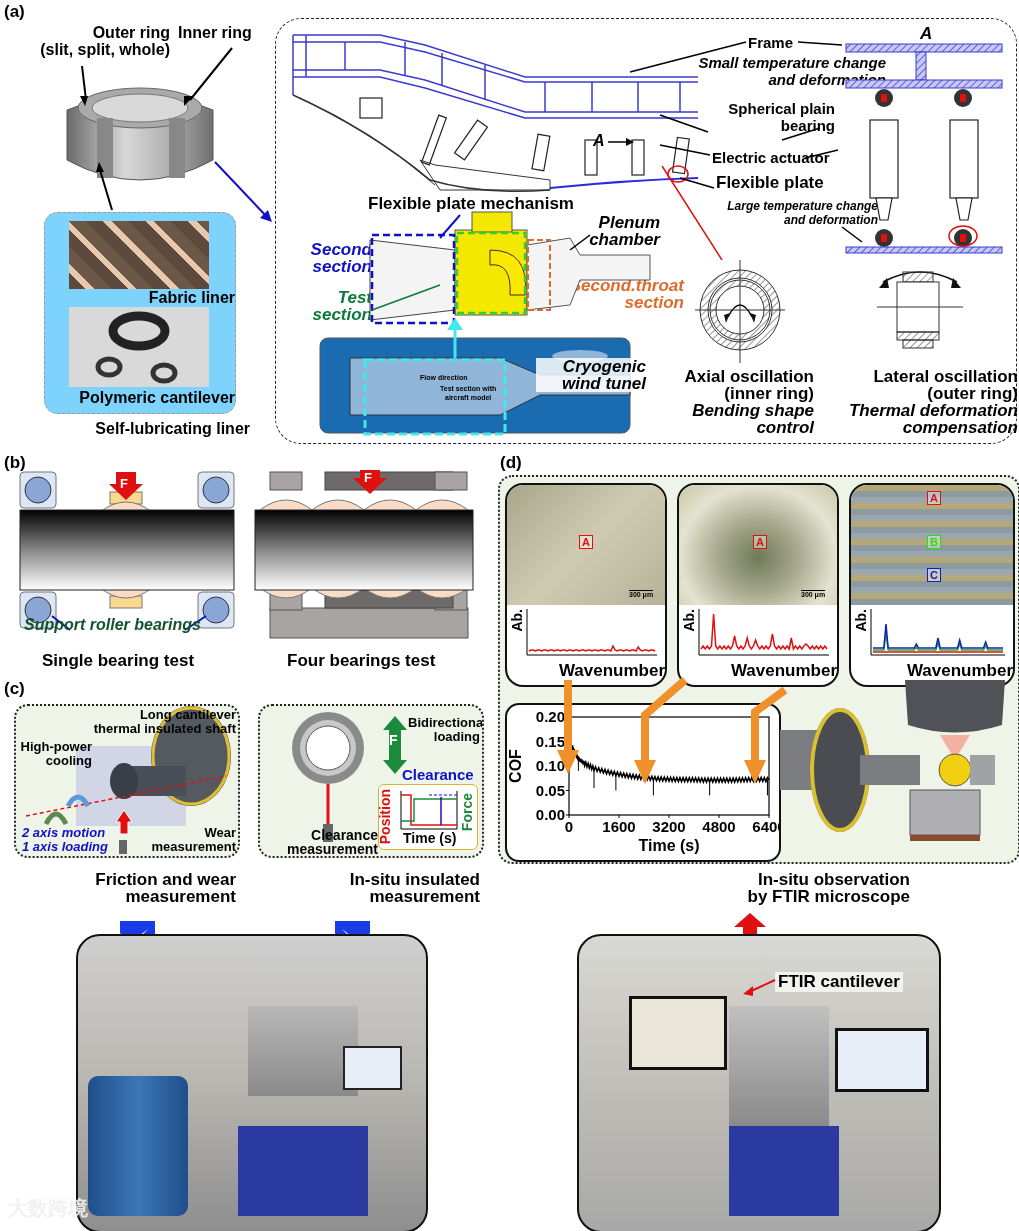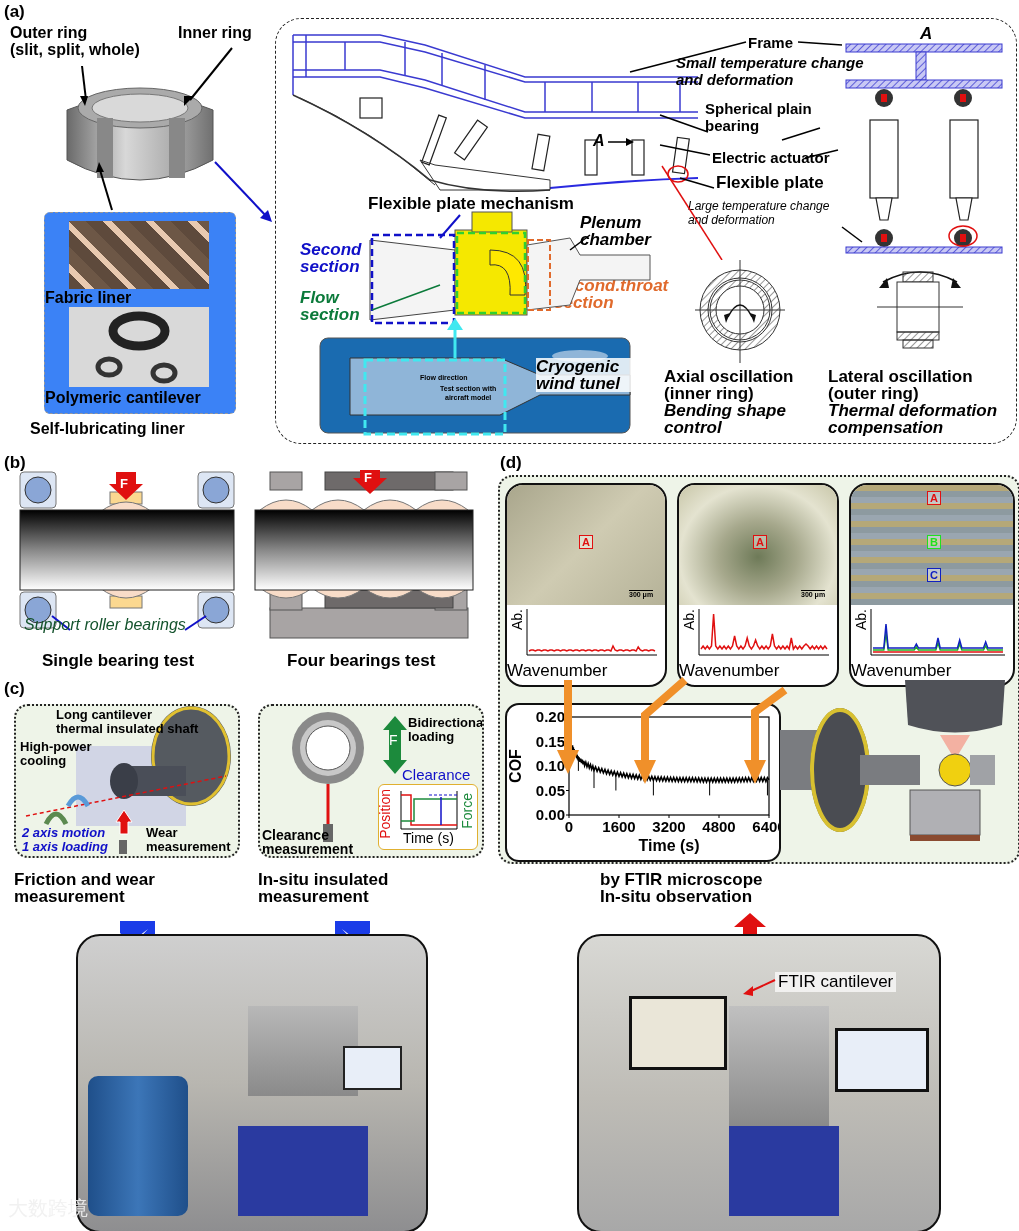--- a/index.html
+++ b/index.html
@@ -1,20 +1,20 @@
 <!DOCTYPE html>
 <html><head>
 <meta charset="utf-8">
 <style>
   html,body{margin:0;padding:0;background:#fff;}
   body{width:1019px;height:1231px;position:relative;overflow:hidden;font-family:"Liberation Sans",sans-serif;color:#000;}
   .abs{position:absolute;}
-  .b{font-weight:normal;}
+  .b{font-weight:bold;}
   .i{font-style:italic;}
-  .c{text-align:left;}
+  .c{text-align:right;}
   .panel-label{font-size:17px;font-weight:bold;}
   .lbl{font-weight:bold;font-size:16px;line-height:17px;}
   .sm{font-size:13px;line-height:14px;font-weight:bold;}
   .dash-box{border:1.5px dashed #222;border-radius:26px;}
   .dot-box{border:2px dotted #222;border-radius:14px;}
   svg text{font-family:"Liberation Sans",sans-serif;}
   .micro{border:2px solid #111;border-radius:18px;overflow:hidden;background:#fff;}
 </style>
 </head>
 <body>
@@ -46,21 +46,21 @@
   <line x1="82" y1="66" x2="86" y2="100" stroke="#000" stroke-width="2"></line>
   <polygon points="80,96 88,96 85,106" fill="#000"></polygon>
   <line x1="232" y1="48" x2="190" y2="100" stroke="#000" stroke-width="2"></line>
   <polygon points="184,96 194,96 184,106" fill="#000"></polygon>
   <line x1="112" y1="210" x2="100" y2="170" stroke="#000" stroke-width="2"></line>
   <polygon points="96,172 104,172 99,162" fill="#000"></polygon>
   <line x1="215" y1="162" x2="268" y2="218" stroke="#1010c8" stroke-width="2"></line>
   <polygon points="260,218 272,222 268,210" fill="#1010c8"></polygon>
 </svg>
 
-<div class="abs" style="left:44px;top:212px;width:190px;height:200px;border:1.5px dashed #999;border-radius:6px;background:#3b82f6">
+<div class="abs" style="left:44px;top:212px;width:190px;height:200px;border:1.5px dashed #999;border-radius:14px;background:#7dd3fc">
   <div class="abs" style="left:24px;top:8px;width:140px;height:68px;background:repeating-linear-gradient(45deg,#5e4a3c 0 12px,#e8c9b0 12px 18px,#6d5746 18px 30px)"></div>
   <div class="abs lbl c" style="left:0;top:76px;width:190px">Fabric liner</div>
   <div class="abs" style="left:24px;top:94px;width:140px;height:80px;background:#d9d9d9">
     <svg width="140" height="80">
       <ellipse cx="70" cy="24" rx="26" ry="15" fill="none" stroke="#222" stroke-width="9"></ellipse>
       <ellipse cx="40" cy="60" rx="11" ry="8" fill="none" stroke="#333" stroke-width="5"></ellipse>
       <ellipse cx="95" cy="66" rx="11" ry="8" fill="none" stroke="#333" stroke-width="5"></ellipse>
     </svg>
   </div>
   <div class="abs lbl c" style="left:0;top:176px;width:190px">Polymeric cantilever</div>
@@ -167,21 +167,21 @@
   <rect x="6" y="207" width="156" height="6" fill="url(#hatch)" stroke="#3a3ad0"></rect>
   <ellipse cx="123" cy="196" rx="14" ry="10" fill="none" stroke="#e01010" stroke-width="1.5"></ellipse>
 </svg>
 
 <div class="abs lbl" style="left:368px;top:195px;font-size:17px">Flexible plate mechanism</div>
 <div class="abs lbl i c" style="left:300px;top:241px;width:72px;font-size:17px;color:#1010c8">
   <div>Second</div>
   <div>section</div>
 </div>
 <div class="abs lbl i c" style="left:300px;top:289px;width:72px;font-size:17px;color:#0b7a3a">
-  <div>Flow</div>
+  <div>Test</div>
   <div>section</div>
 </div>
 <div class="abs lbl i c" style="left:580px;top:214px;width:80px;font-size:17px">
   <div>Plenum</div>
   <div>chamber</div>
 </div>
 <div class="abs lbl i c" style="left:554px;top:277px;width:130px;font-size:17px;color:#e06a2c">
   <div>Second.throat</div>
   <div>section</div>
 </div>
@@ -499,22 +499,22 @@
   <ellipse cx="60" cy="90" rx="30" ry="62" fill="#4a4c52"></ellipse>
   <ellipse cx="60" cy="90" rx="28" ry="60" fill="none" stroke="#d8c030" stroke-width="4"></ellipse>
   <rect x="80" y="75" width="60" height="30" fill="#7a7c80"></rect>
   <circle cx="175" cy="90" r="16" fill="#f0d010" stroke="#555"></circle>
   <rect x="190" y="75" width="25" height="30" fill="#a0a2a6"></rect>
   <rect x="130" y="110" width="70" height="45" fill="#b0b0b4" stroke="#555"></rect>
   <rect x="130" y="155" width="70" height="6" fill="#8a4a30"></rect>
 </svg>
 
 <div class="abs lbl c" style="left:600px;top:871px;width:310px;font-size:17px">
+  <div>In-situ observation</div>
   <div>by FTIR microscope</div>
-  <div>In-situ observation</div>
 </div>
 
 <svg class="abs" style="left:730px;top:913px" width="40" height="30">
   <polygon points="20,0 36,14 27,14 27,30 13,30 13,14 4,14" fill="#e01010"></polygon>
 </svg>
 <div class="abs" style="left:577px;top:934px;width:360px;height:295px;border:2px solid #111;border-radius:24px;overflow:hidden;background:linear-gradient(180deg,#d8d8d4 0%,#bebcb6 55%,#a8a8a8 100%)">
   <div class="abs" style="left:50px;top:60px;width:92px;height:68px;background:#eae6d8;border:3px solid #111"></div>
   <div class="abs" style="left:150px;top:70px;width:100px;height:120px;background:linear-gradient(180deg,#c0c0c0,#8a8a8a)"></div>
   <div class="abs" style="left:150px;top:190px;width:110px;height:90px;background:#2a3aa0"></div>
   <div class="abs" style="left:256px;top:92px;width:88px;height:58px;background:#e8eef8;border:3px solid #111"></div>

